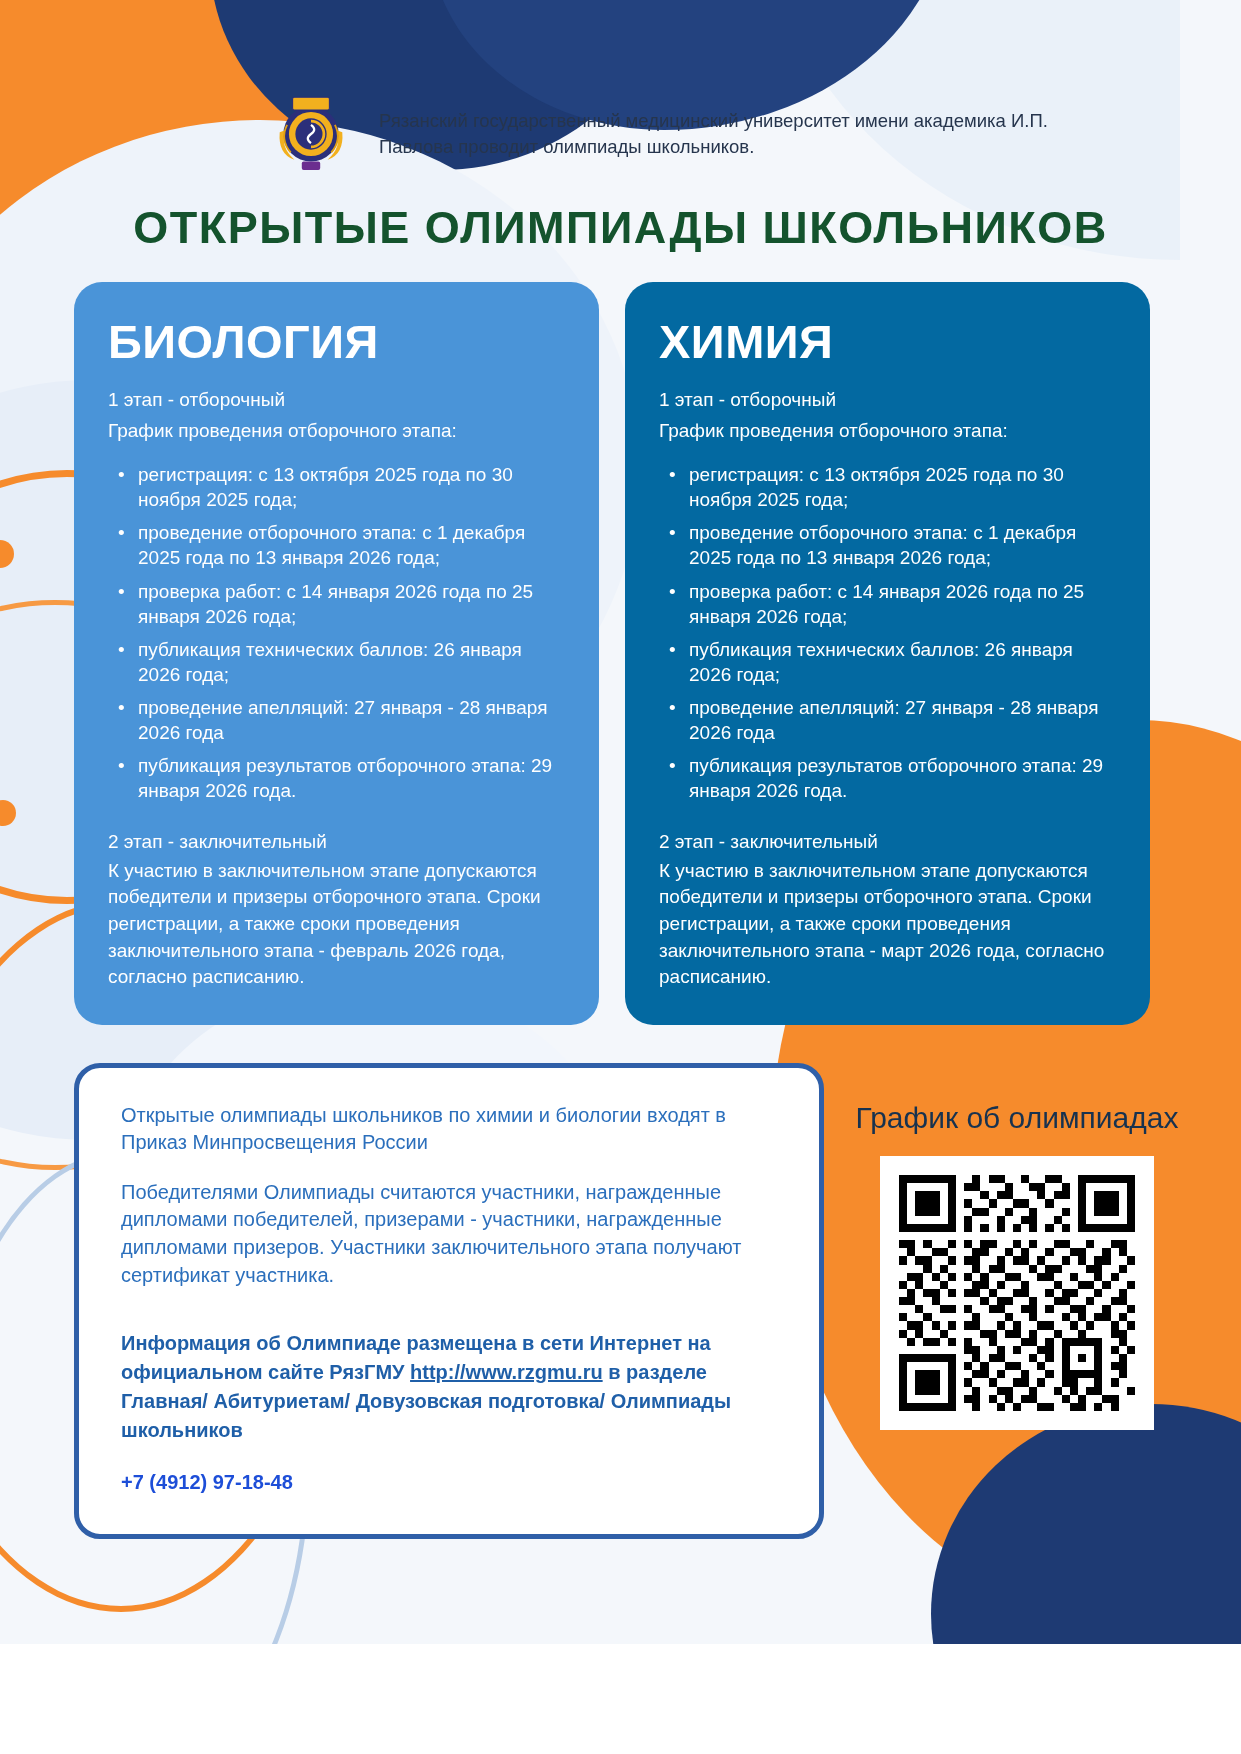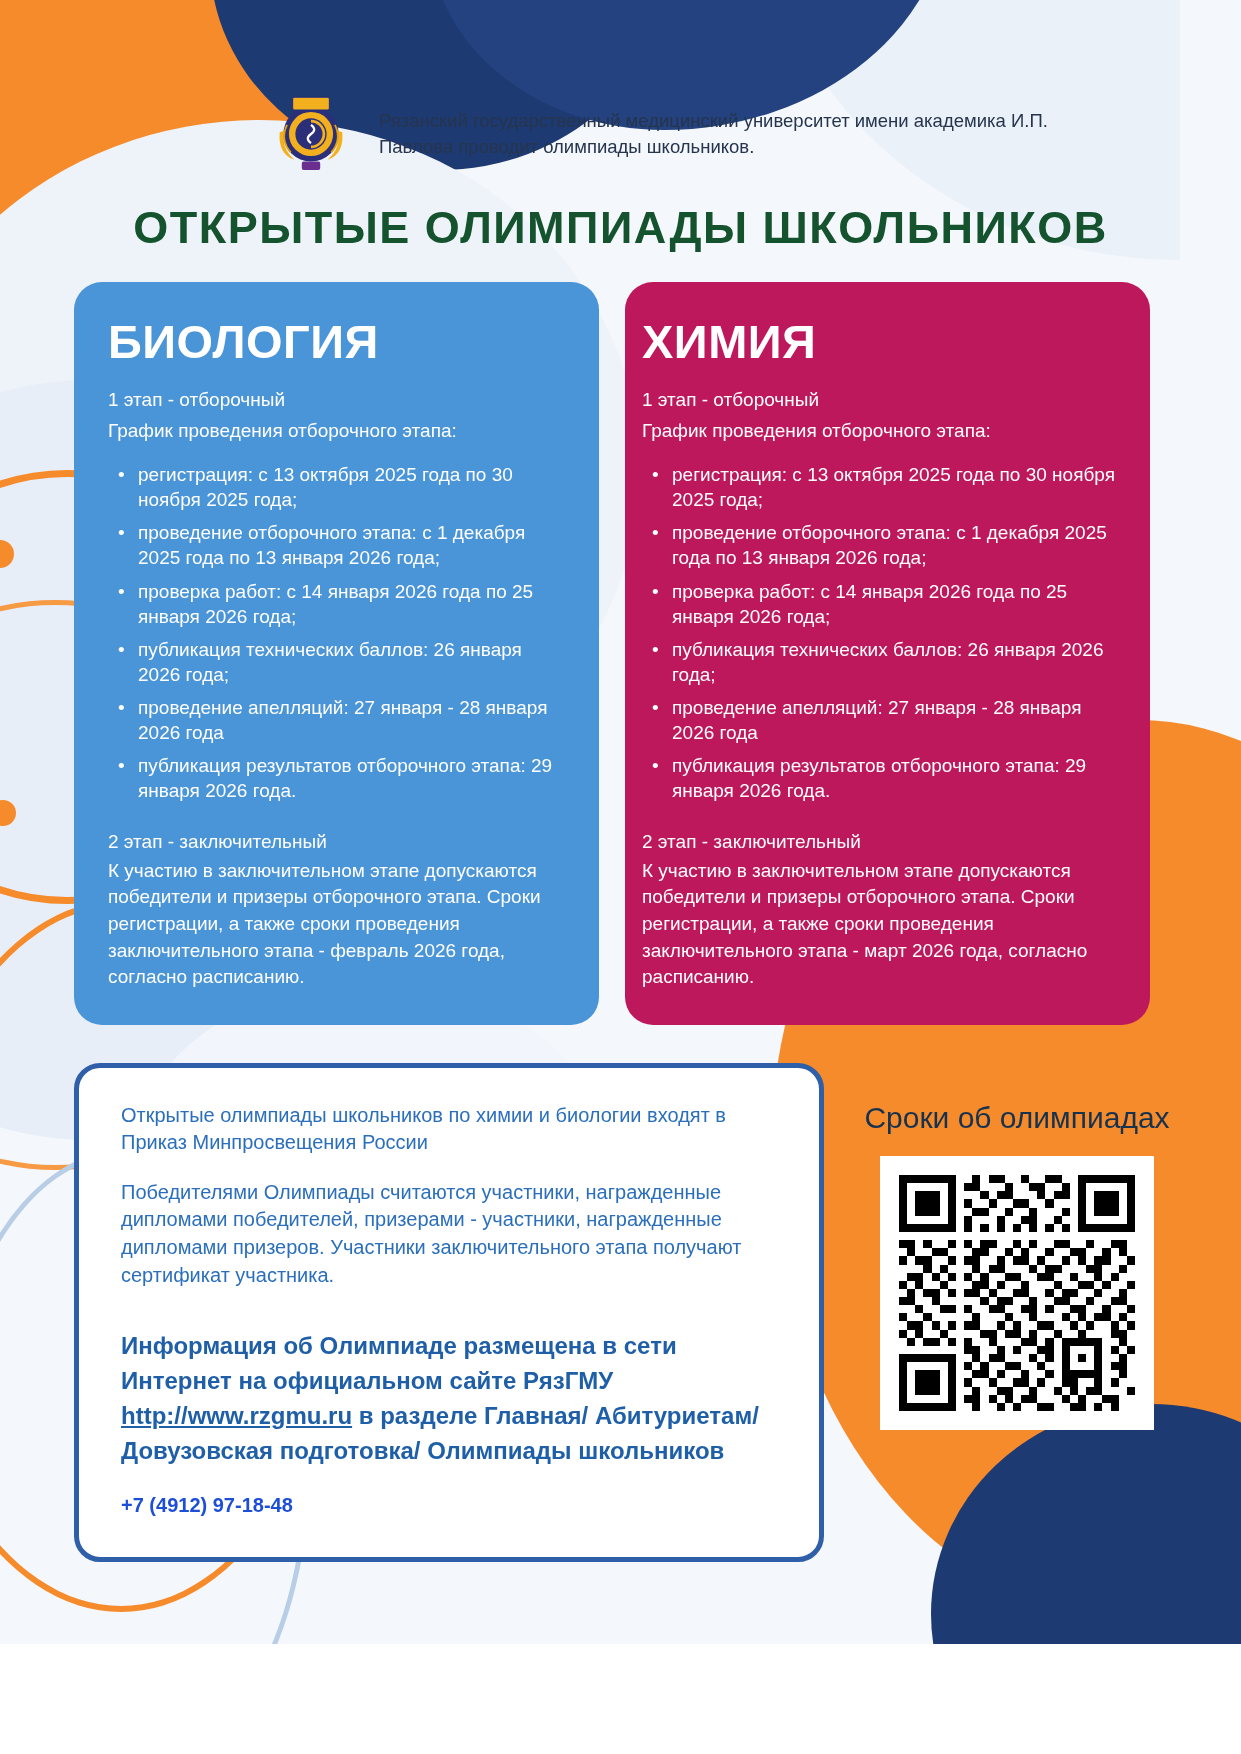--- a/index.html
+++ b/index.html
@@ -175,24 +175,23 @@
     padding: 30px 34px 34px 34px;
     color: #ffffff;
     box-sizing: border-box;
   }
   .card-bio {
     background: #4a94d8;
     width: 525px;
     min-height: 725px;
   }
   .card-chem {
-    background: #be185d;
+    background: #0369a1;
     width: 525px;
     min-height: 715px;
-    padding-left: 17px;
   }
   .card h2 {
     margin: 6px 0 22px 0;
     font-size: 47px;
     font-weight: bold;
     letter-spacing: 0.5px;
     line-height: 1;
   }
   .stage-label {
     font-size: 19px;
@@ -241,21 +240,21 @@
   }
   .info-box p {
     margin: 0 0 22px 0;
     font-size: 20px;
     line-height: 1.38;
   }
   .info-box .strong-block {
     margin-top: 40px;
     font-weight: bold;
     color: #1f5fa8;
-    font-size: 24px;
+    font-size: 20px;
     line-height: 1.45;
   }
   .info-box .strong-block a,
   .info-box .link {
     color: #1f5fa8;
     text-decoration: underline;
   }
   .info-box .phone {
     margin-top: 26px;
     font-weight: bold;
@@ -386,21 +385,21 @@
         <p>Победителями Олимпиады считаются участники, награжденные дипломами победителей, призерами - участники, награжденные дипломами призеров. Участники заключительного этапа получают сертификат участника.</p>
 
         <div class="strong-block">
           <span>Информация об Олимпиаде размещена в сети Интернет на официальном сайте РязГМУ </span><a class="link" href="#">http://www.rzgmu.ru</a><span> в разделе Главная/ Абитуриетам/ Довузовская подготовка/ Олимпиады школьников</span>
         </div>
 
         <div class="phone">+7 (4912) 97-18-48</div>
       </div>
 
       <div class="qr-col">
-        <div class="qr-title">Сроки об олимпиадах</div>
+        <div class="qr-title">График об олимпиадах</div>
         <div class="qr-frame">
           <svg class="qr-canvas" viewBox="0 0 29 29" shape-rendering="crispEdges">
             <rect width="29" height="29" fill="#ffffff"></rect>
             <g fill="#000000">
 
               <rect x="0" y="0" width="7" height="1"></rect>
                 <rect x="0" y="6" width="7" height="1"></rect>
               <rect x="0" y="0" width="1" height="7"></rect>
                 <rect x="6" y="0" width="1" height="7"></rect>
               <rect x="2" y="2" width="3" height="3"></rect>

